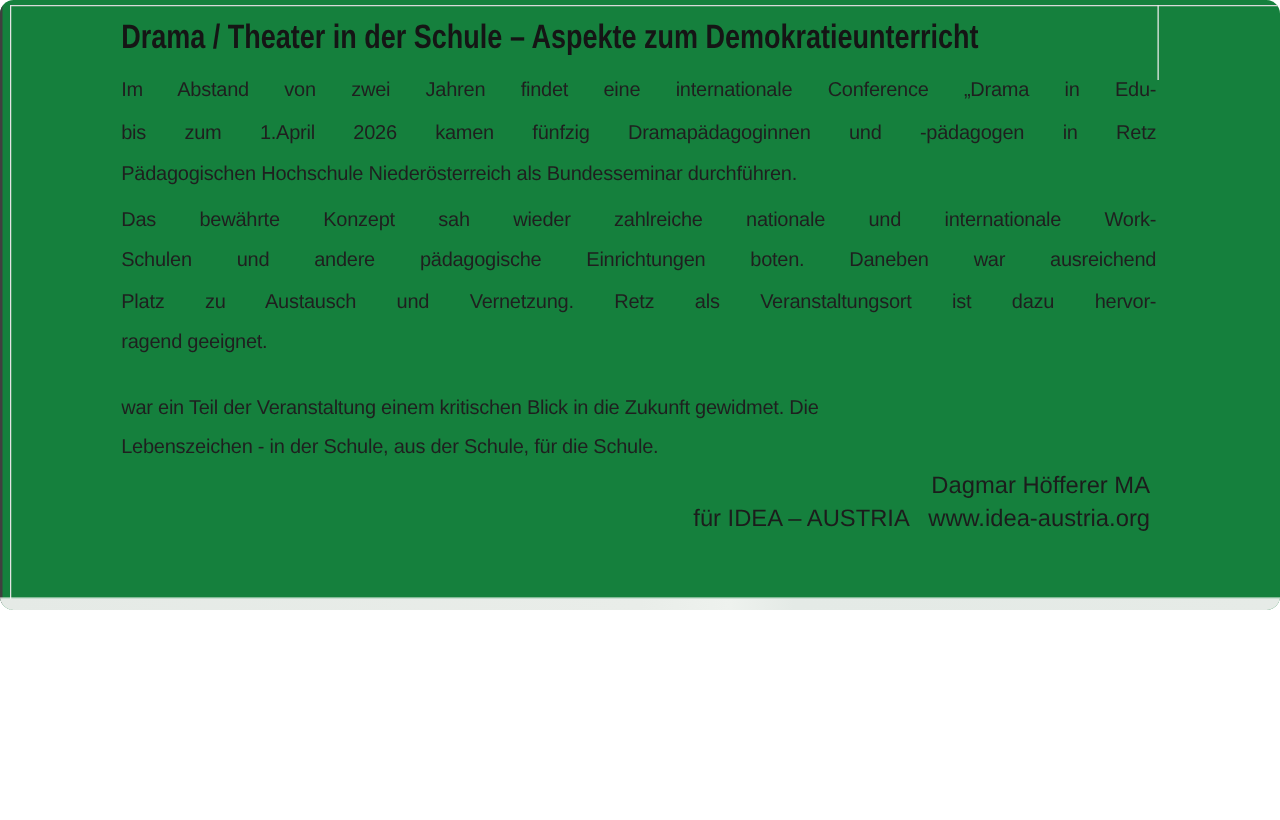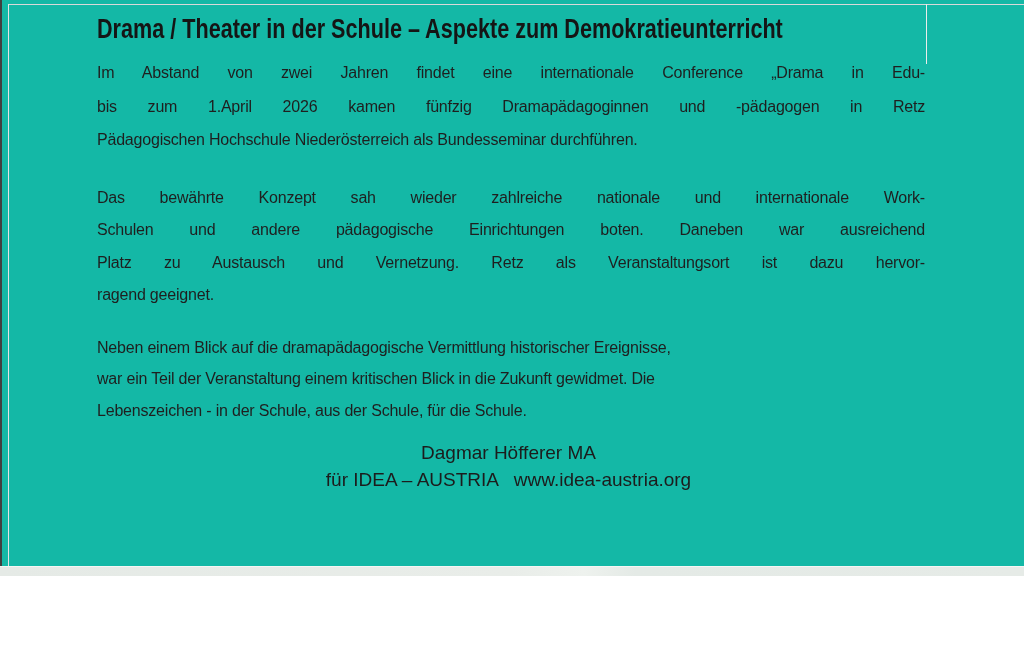--- a/index.html
+++ b/index.html
@@ -1,23 +1,24 @@
 <!DOCTYPE html>
 <html><head>
 <meta charset="utf-8">
 <style>
   html, body { margin: 0; padding: 0; background: #ffffff; }
   .page {
     position: relative;
     width: 1024px;
-    height: 576px;
-    background: #14b8a6;
+    height: 488px;
+    background: #15803d;
     overflow: hidden;
     font-family: "Liberation Sans", "DejaVu Sans", sans-serif;
     color: #1f1f1f;
+    border-radius: 11px;
   }
   .leftbar {
     position: absolute; left: 0; top: 0;
     width: 2px; height: 656px;
     background: #3f3f3f;
   }
   .frame-top {
     position: absolute; left: 8px; right: 0; top: 4px;
     height: 1px; background: #d9d9d9;
   }
@@ -48,32 +49,32 @@
     white-space: nowrap;
     transform: scaleX(0.8);
     transform-origin: 0 50%;
   }
   .para {
     font-size: 16px;
     letter-spacing: -0.2px;
     color: #1f1f1f;
   }
   .p1 { margin-top: 12px; line-height: 33.5px; }
-  .p2 { margin-top: 25px; line-height: 32.5px; }
+  .p2 { margin-top: 4px; line-height: 32.5px; }
   .p3 { margin-top: 20px; line-height: 31.5px; }
   .p1 > div { height: 33.5px; overflow: hidden; }
   .p2 > div { height: 32.5px; overflow: hidden; }
   .p3 > div { height: 31.5px; overflow: hidden; }
   .jline { text-align: justify; text-align-last: justify; }
   .lline { text-align: center; text-align-last: left; }
   .sig {
-    margin-top: 13px;
+    margin-top: 1px;
     font-size: 19px;
     line-height: 27px;
-    text-align: center;
+    text-align: right;
     padding-right: 5px;
     color: #1c1c1c;
   }
 </style>
 </head>
 <body>
 
 <div class="page">
   <div class="leftbar"></div>
   <div class="frame-top"></div>
@@ -90,21 +91,20 @@
     </div>
 
     <div class="para p2">
       <div class="jline">Das bewährte Konzept sah wieder zahlreiche nationale und internationale Work-</div>
       <div class="jline">Schulen und andere pädagogische Einrichtungen boten. Daneben war ausreichend</div>
       <div class="jline">Platz zu Austausch und Vernetzung. Retz als Veranstaltungsort ist dazu hervor-</div>
       <div class="lline">ragend geeignet.</div>
     </div>
 
     <div class="para p3">
-      <div class="lline">Neben einem Blick auf die dramapädagogische Vermittlung historischer Ereignisse,</div>
       <div class="lline">war ein Teil der Veranstaltung einem kritischen Blick in die Zukunft gewidmet. Die</div>
       <div class="lline">Lebenszeichen - in der Schule, aus der Schule, für die Schule.</div>
     </div>
 
     <div class="sig">
       <div>Dagmar Höfferer MA</div>
       <div>für IDEA – AUSTRIA &nbsp;&nbsp;www.idea-austria.org</div>
     </div>
   </div>
 

